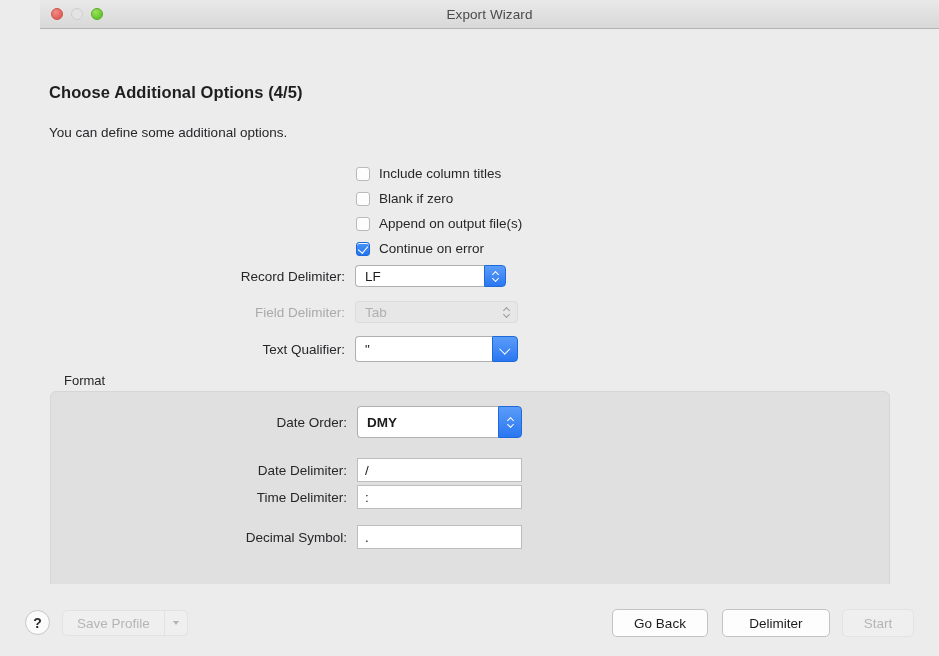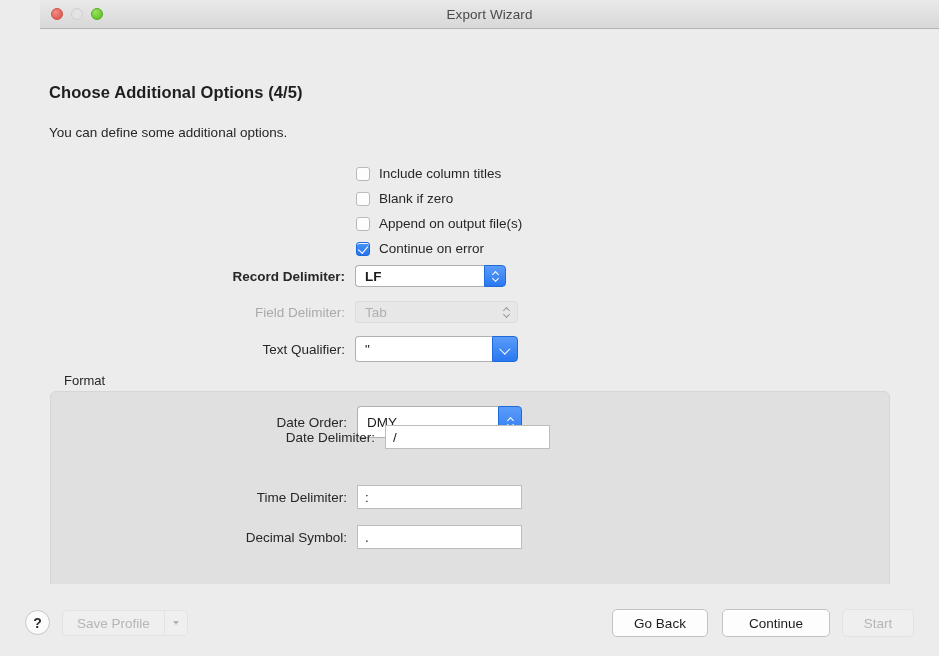--- a/index.html
+++ b/index.html
@@ -394,21 +394,21 @@
       <div class="check-row">
         <div class="cbox"></div>
         <div class="check-label">Append on output file(s)</div>
       </div>
       <div class="check-row">
         <div class="cbox on"></div>
         <div class="check-label">Continue on error</div>
       </div>
     </div>
 
-    <div class="frow" style="left:355px; top:236px; width:151px;font-weight:bold;">
+    <div class="frow" style="left:355px; top:236px; width:151px;">
       <div class="lbl">Record Delimiter:</div>
       <div class="combo" style="width:163px;">
         <div class="txt">LF</div>
         <div class="stepper">
           <span class="chev up"></span>
           <span class="chev down"></span>
         </div>
       </div>
     </div>
 
@@ -431,30 +431,30 @@
           <span class="chev big"></span>
         </div>
       </div>
     </div>
 
     <div class="group-label">Format</div>
     <div class="group-box"></div>
 
     <div class="frow" style="left:357px; top:380px; width:165px; height:26px;">
       <div class="lbl">Date Order:</div>
-      <div class="combo" style="width:165px; height:32px;">
+      <div class="combo" style="width:165px; height:32px;font-weight:bold;">
         <div class="txt">DMY</div>
         <div class="stepper" style="flex:0 0 24px;">
           <span class="chev up"></span>
           <span class="chev down"></span>
         </div>
       </div>
     </div>
 
-    <div class="frow" style="left:357px; top:396px; width:167px; height:24px;margin-left:28px;">
+    <div class="frow" style="left:357px; top:429px; width:167px; height:24px;">
       <div class="lbl">Date Delimiter:</div>
       <div class="tfield" style="width:165px;">/</div>
     </div>
 
     <div class="frow" style="left:357px; top:456px; width:165px; height:24px;">
       <div class="lbl">Time Delimiter:</div>
       <div class="tfield" style="width:165px;">:</div>
     </div>
 
     <div class="frow" style="left:357px; top:496px; width:165px; height:24px;border-radius:9px;">
@@ -468,17 +468,17 @@
     <div class="help-btn">?</div>
 
     <div class="split">
       <div class="main">Save Profile</div>
       <div class="arrow">
         <span class="tri-down"></span>
       </div>
     </div>
 
     <div class="btn" id="go-back-button">Go Back</div>
-    <div class="btn" id="continue-button">Continue</div>
+    <div class="btn" id="continue-button">Delimiter</div>
     <div class="btn disabled" id="start-button">Start</div>
   </div>
 
 </div>
 
 </body></html>

